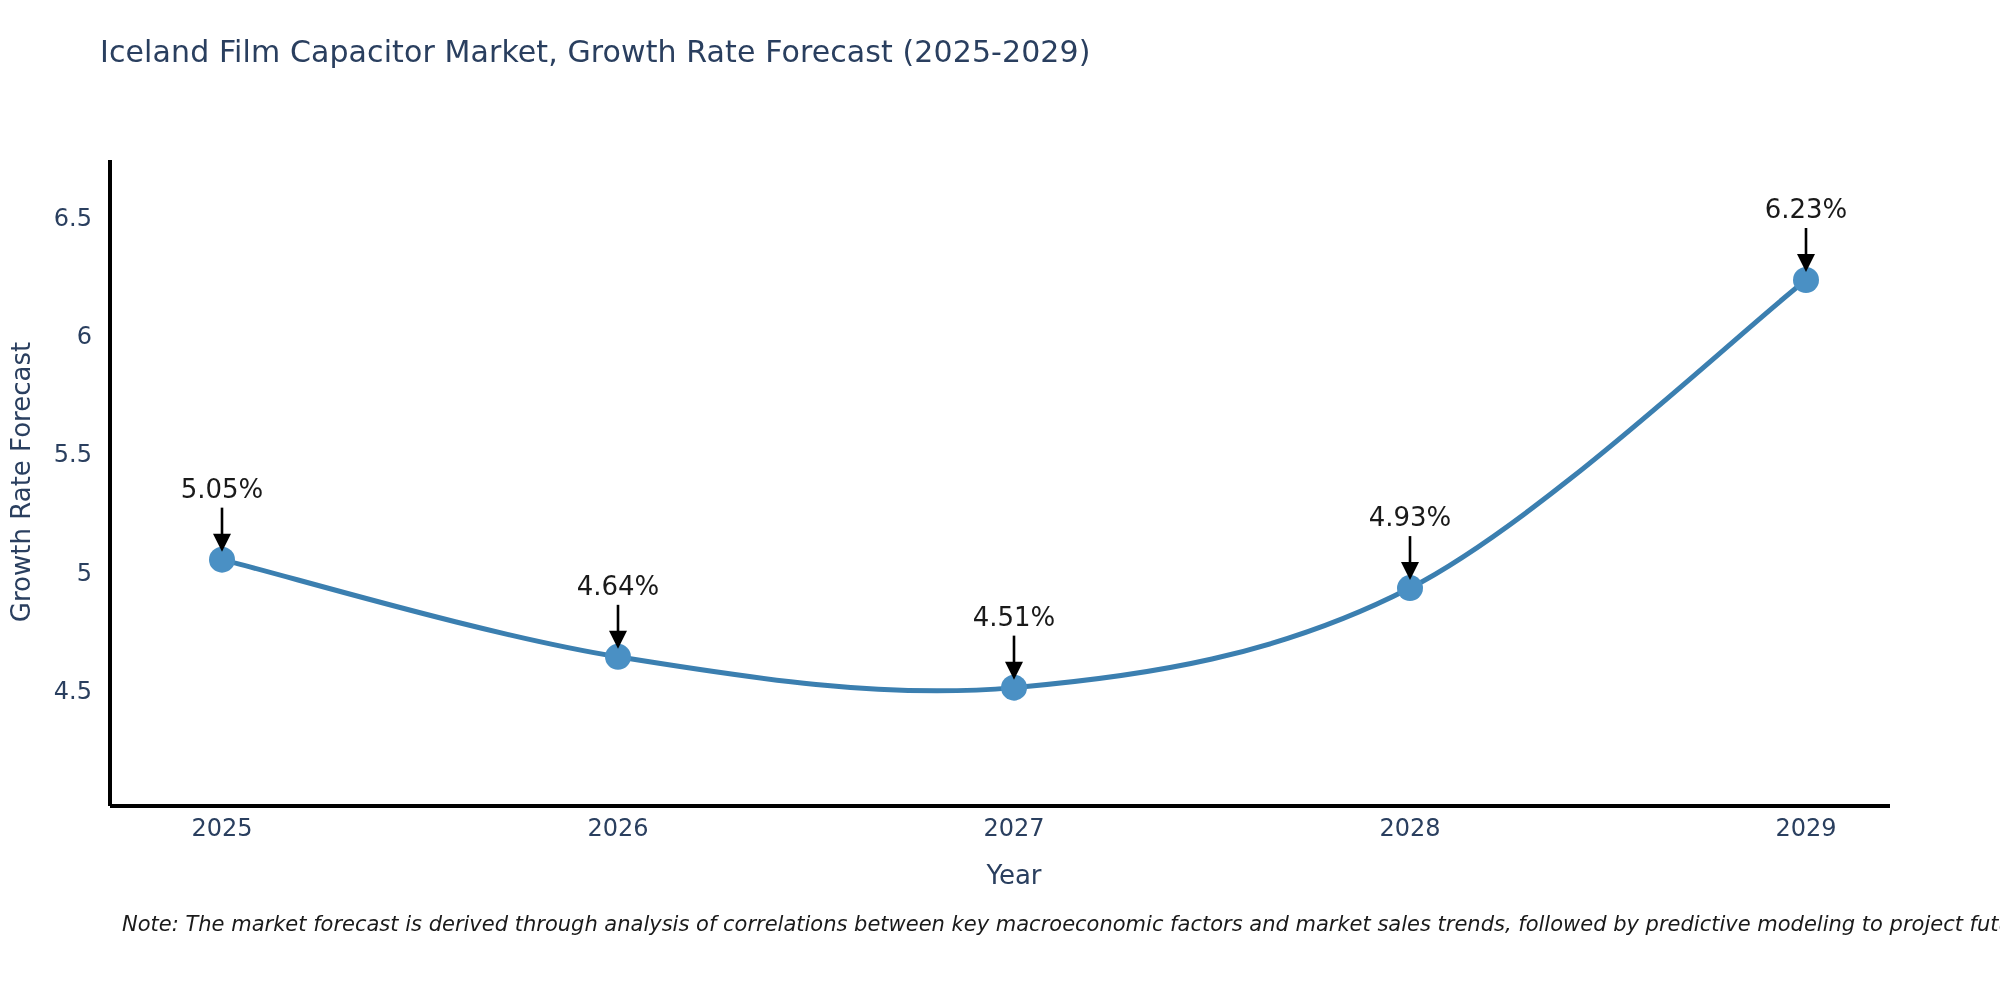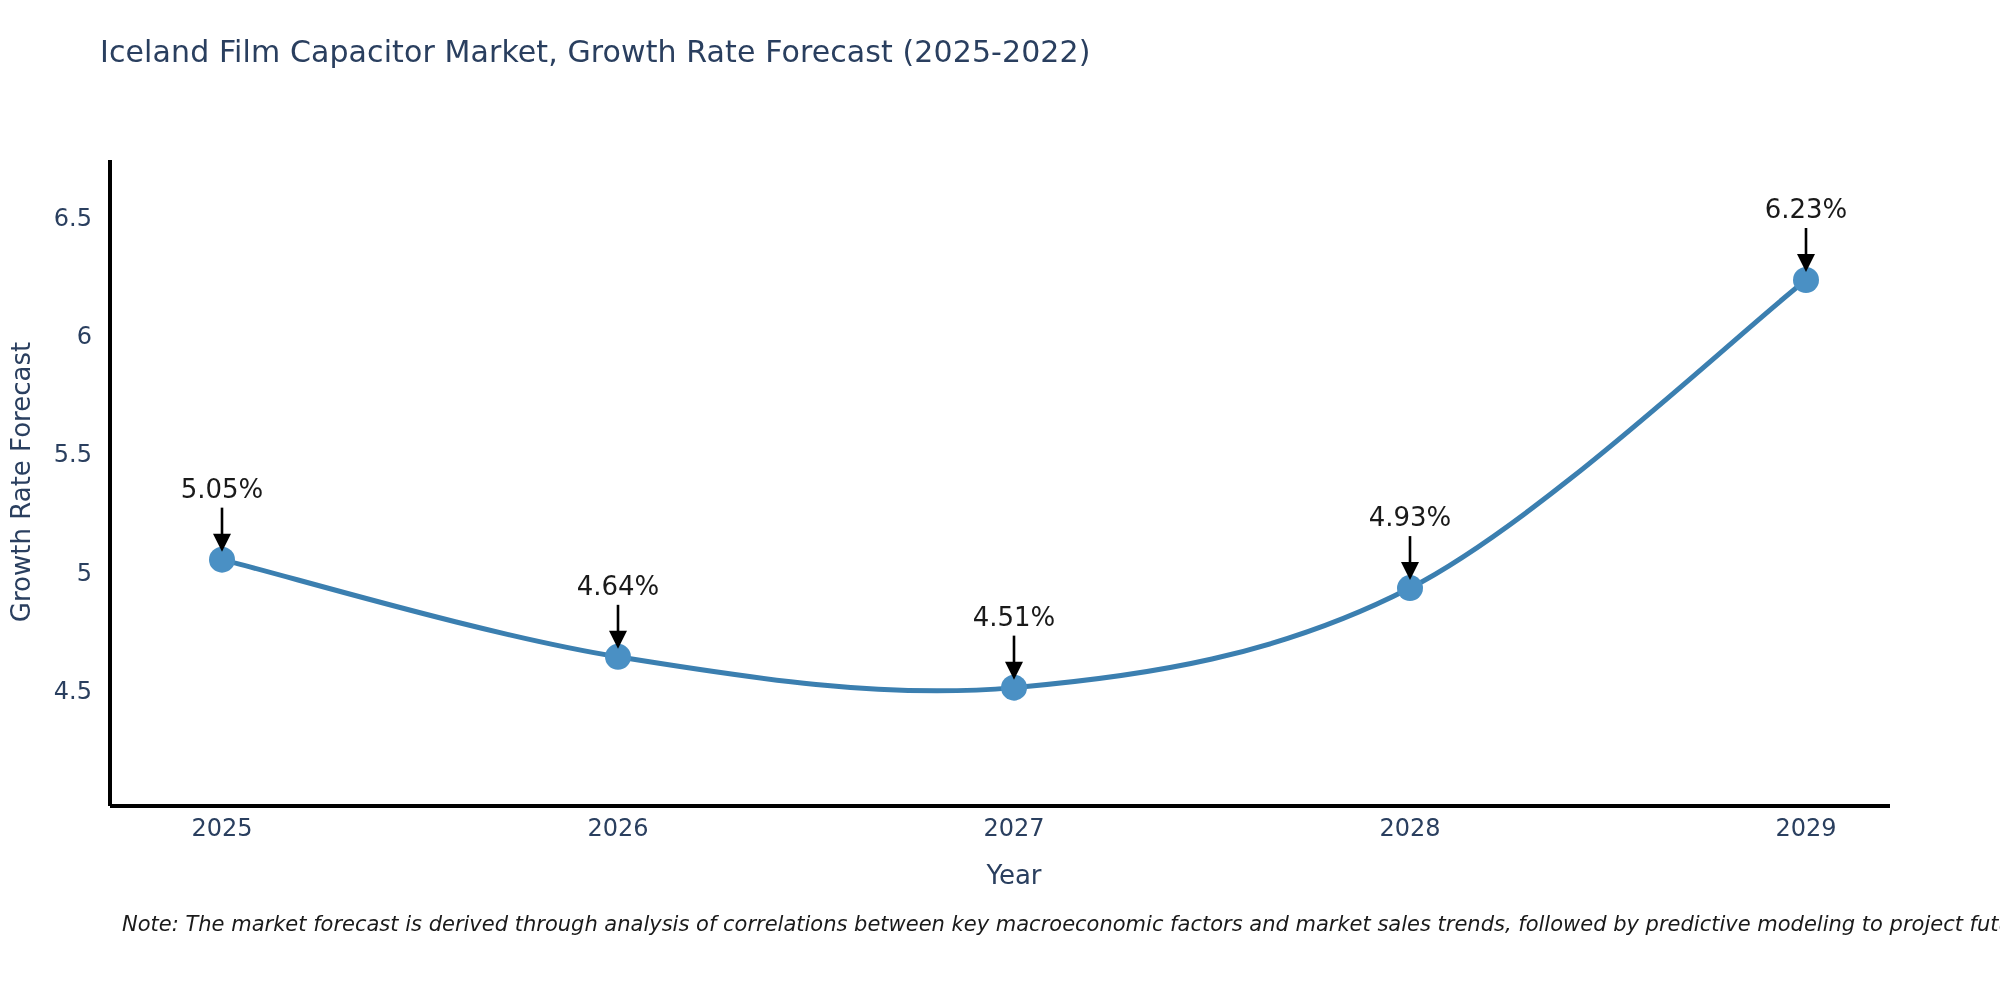--- a/index.html
+++ b/index.html
@@ -77,21 +77,21 @@
     color: #1a1a1a;
     font-family: "DejaVu Sans", "Liberation Sans", sans-serif;
     white-space: nowrap;
   }
 </style>
 </head>
 <body>
 
 <div id="figure">
 
-  <div id="chart-title">Iceland Film Capacitor Market, Growth Rate Forecast (2025-2022)</div>
+  <div id="chart-title">Iceland Film Capacitor Market, Growth Rate Forecast (2025-2029)</div>
 
   <svg id="plot-svg" width="2000" height="1000">
 
     <path class="axis-line" d="M 110 160 L 110 806"></path>
 
     <path class="axis-line" d="M 110 806 L 1890 806"></path>
 
     <text class="tick-label ytick-label" x="92" y="226">6.5</text>
     <text class="tick-label ytick-label" x="92" y="344">6</text>
     <text class="tick-label ytick-label" x="92" y="462">5.5</text>

